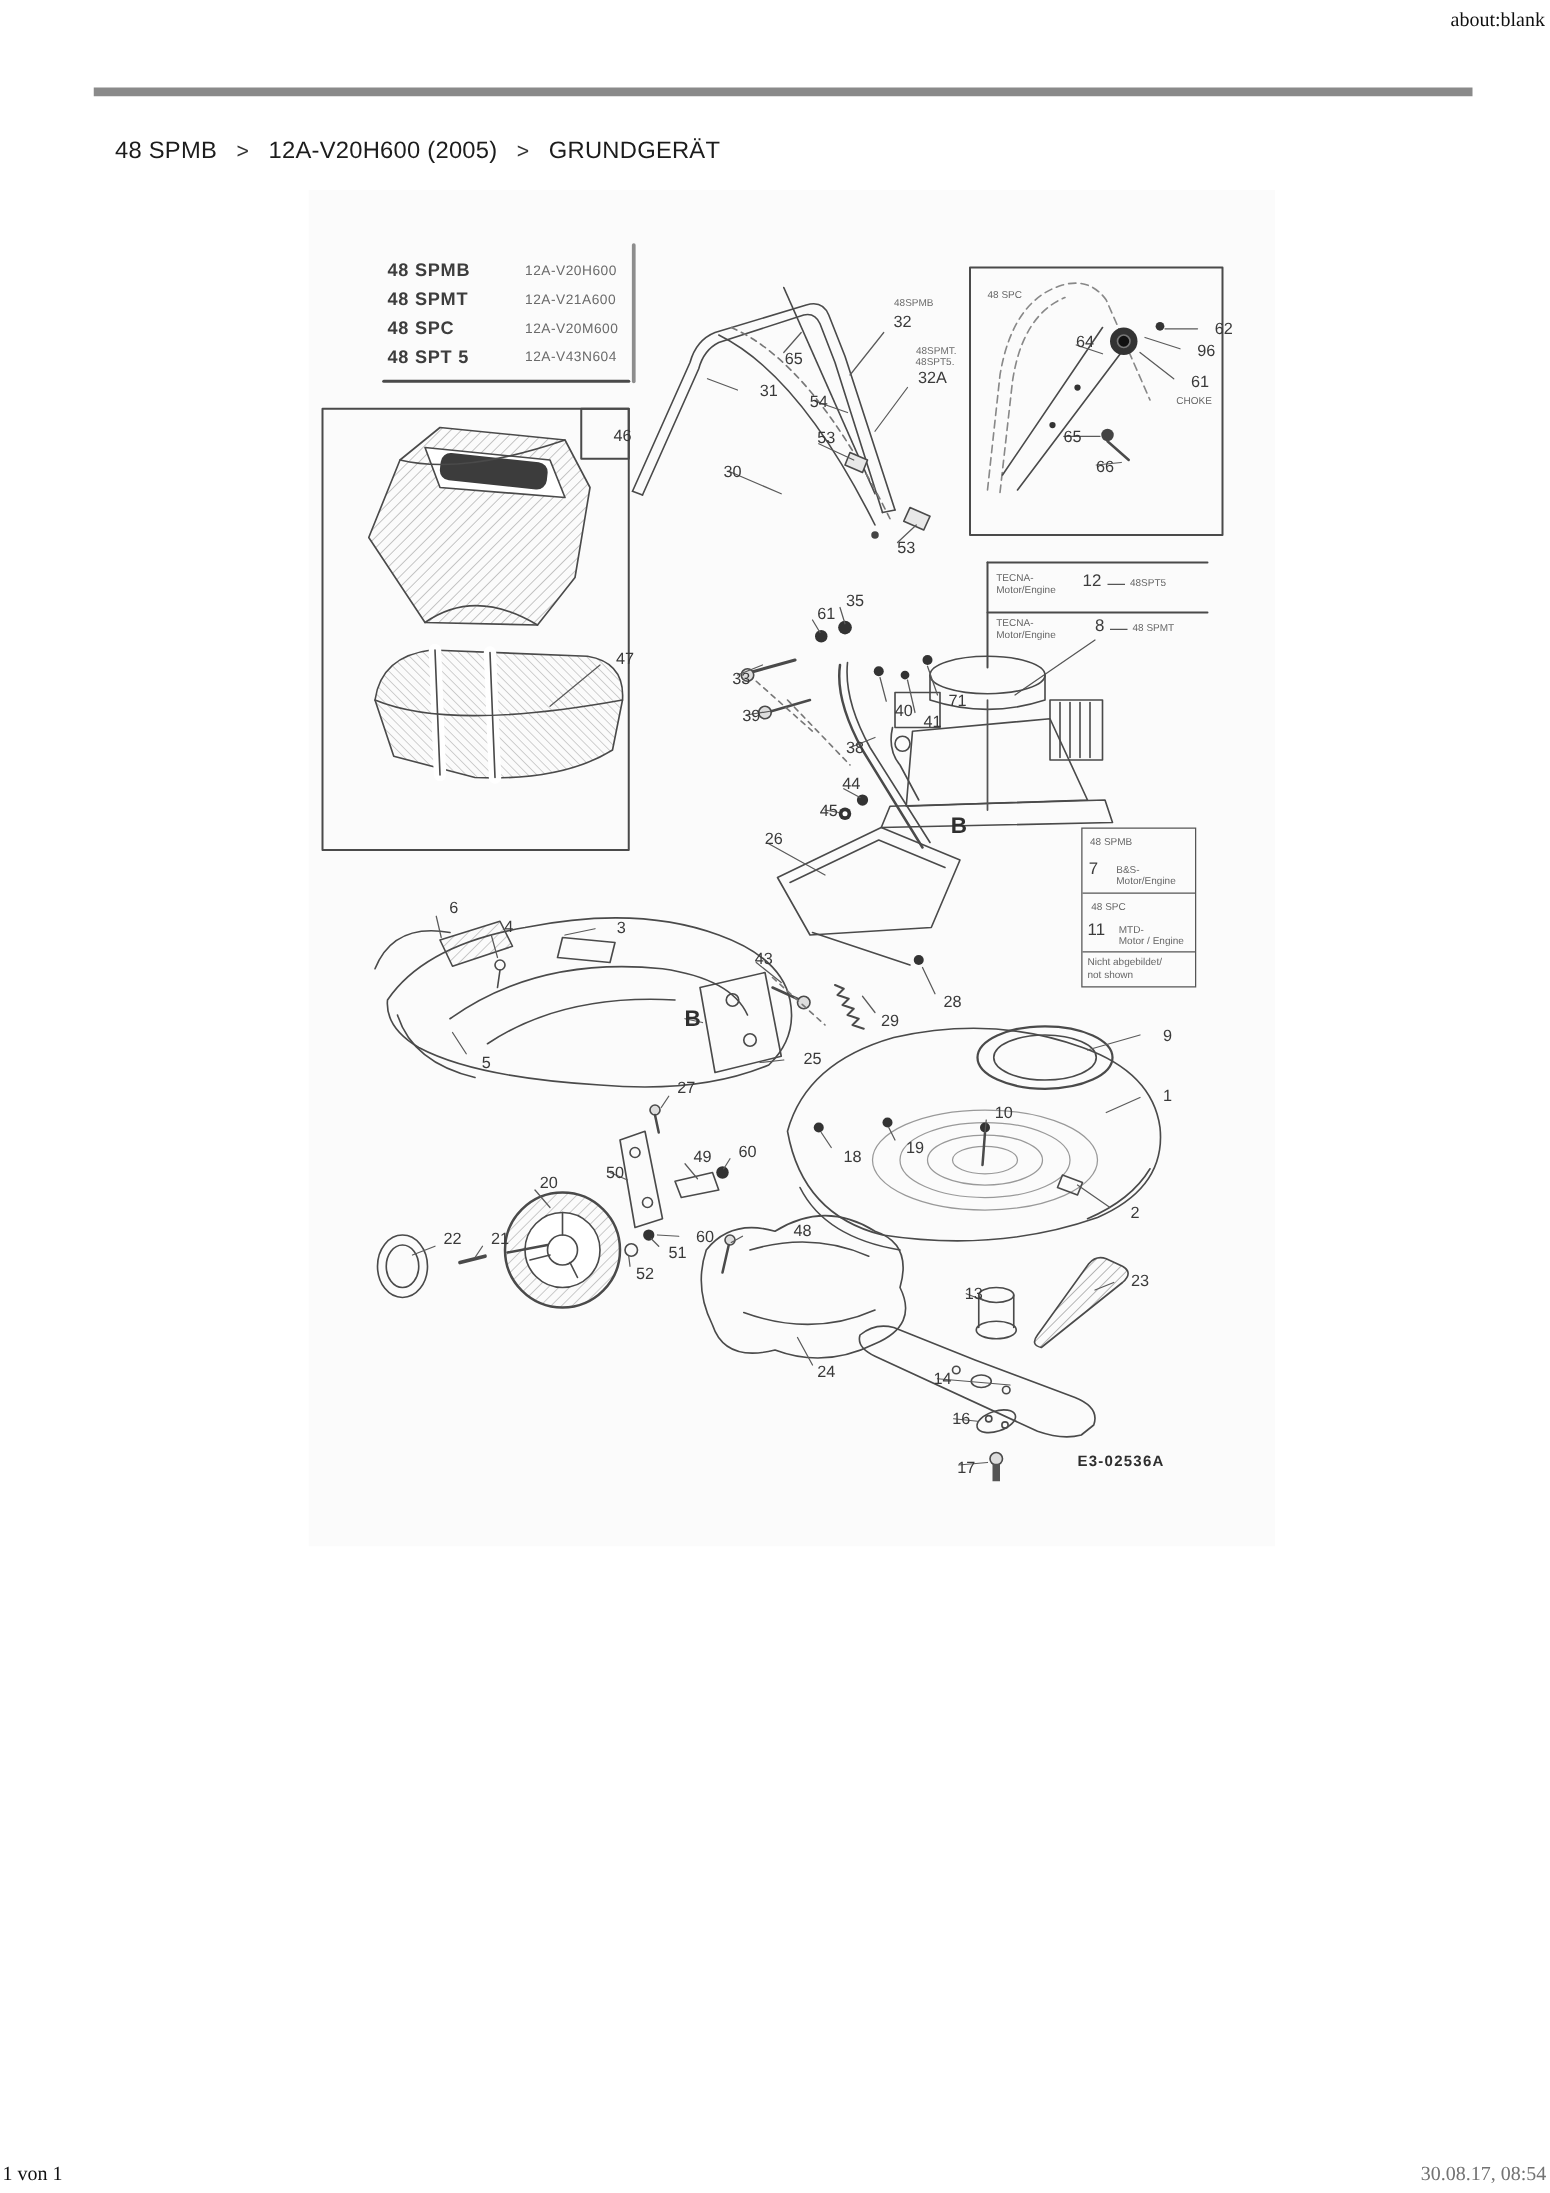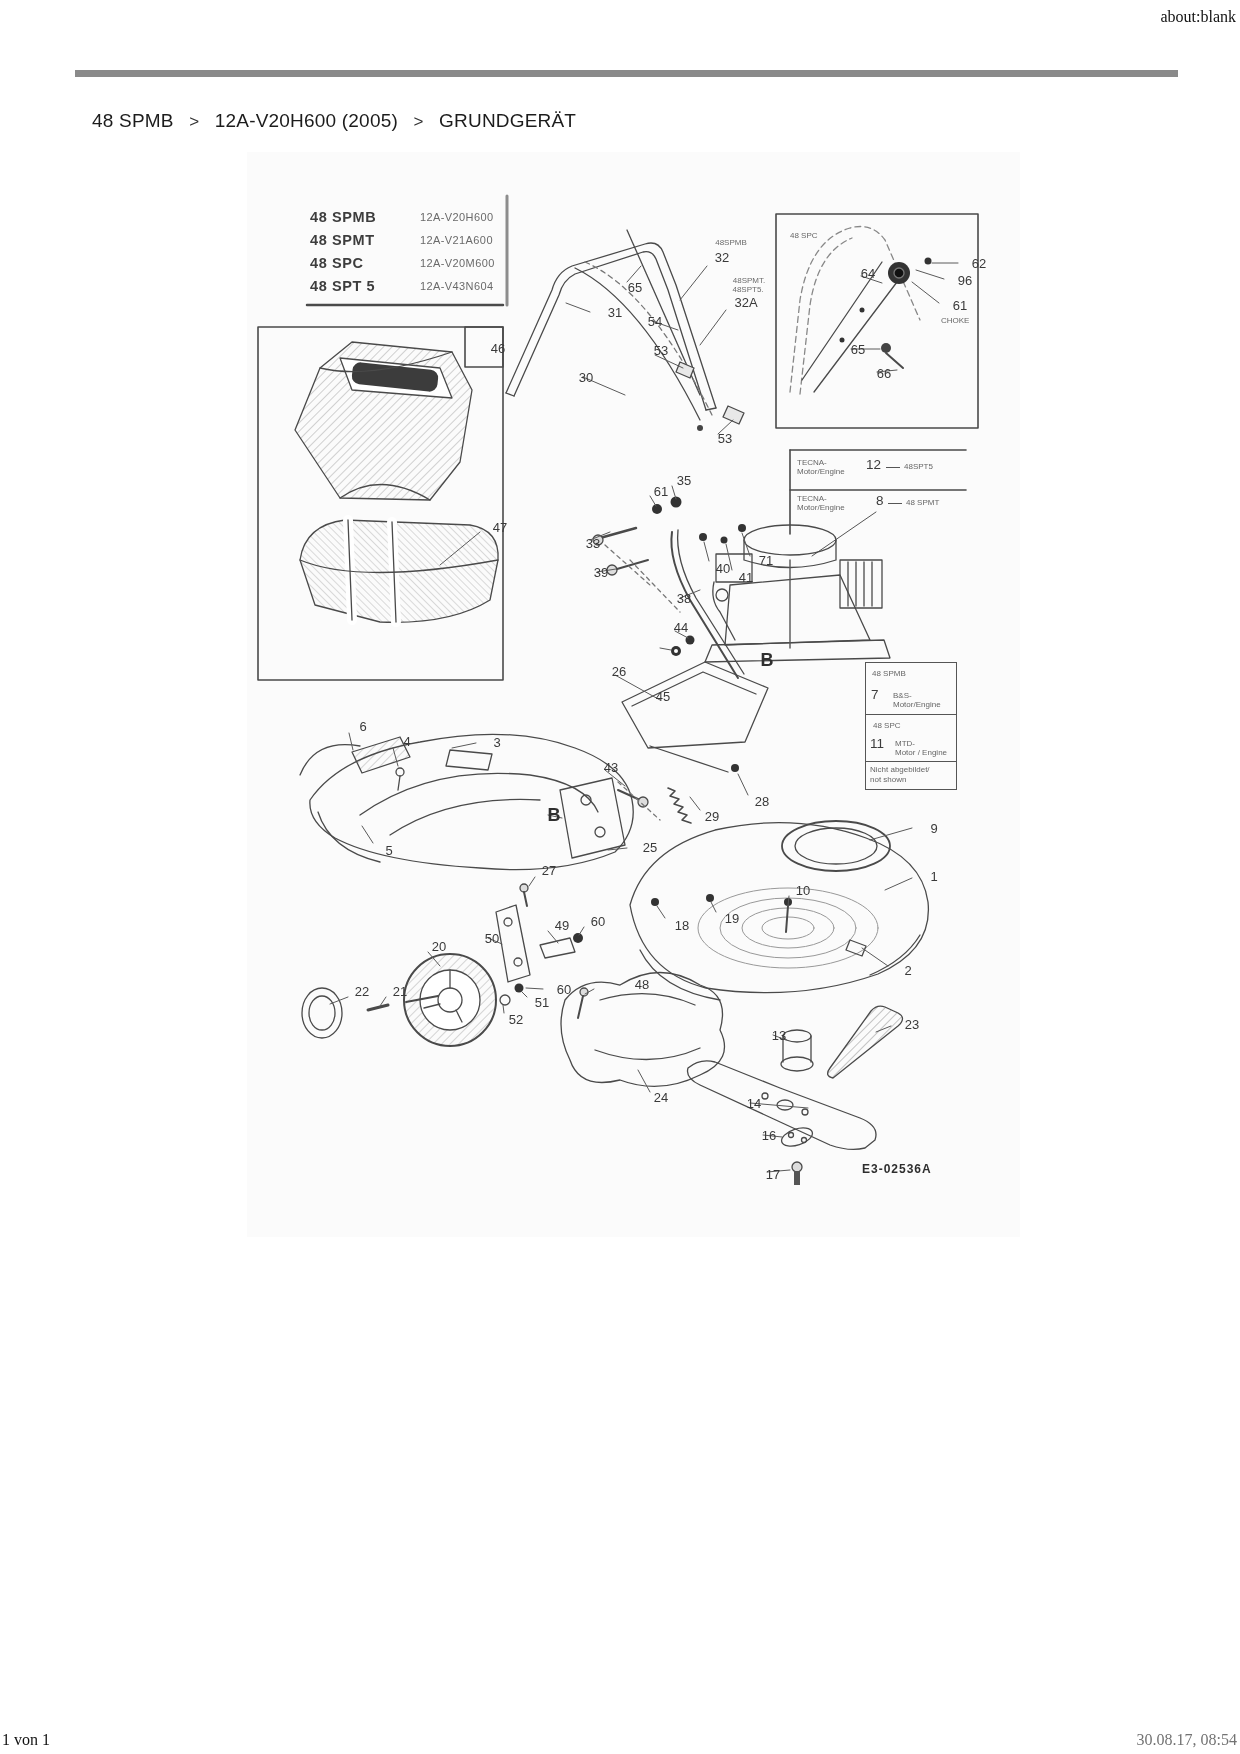--- a/index.html
+++ b/index.html
@@ -389,21 +389,21 @@
     <div class="callout" style="left: 711px; top: 438px;">53</div>
     <div class="callout" style="left: 670px; top: 480px;">35</div>
     <div class="callout" style="left: 647px; top: 491px;">61</div>
     <div class="callout" style="left: 579px; top: 543px;">33</div>
     <div class="callout" style="left: 587px; top: 572px;">39</div>
     <div class="callout" style="left: 709px; top: 568px;">40</div>
     <div class="callout" style="left: 732px; top: 577px;">41</div>
     <div class="callout" style="left: 752px; top: 560px;">71</div>
     <div class="callout" style="left: 670px; top: 598px;">38</div>
     <div class="callout" style="left: 667px; top: 627px;">44</div>
-    <div class="callout" style="left: 649px; top: 648px; margin-top: 48px;">45</div>
+    <div class="callout" style="left: 649px; top: 648px;">45</div>
     <div class="callout b" style="left: 753px; top: 660px;">B</div>
     <div class="callout" style="left: 605px; top: 671px;">26</div>
     <div class="callout" style="left: 484px; top: 348px;">46</div>
     <div class="callout" style="left: 486px; top: 527px;">47</div>
     <div class="callout" style="left: 349px; top: 726px;">6</div>
     <div class="callout" style="left: 393px; top: 741px;">4</div>
     <div class="callout" style="left: 483px; top: 742px;">3</div>
     <div class="callout" style="left: 375px; top: 850px;">5</div>
     <div class="callout" style="left: 597px; top: 767px;">43</div>
     <div class="callout" style="left: 698px; top: 816px;">29</div>

